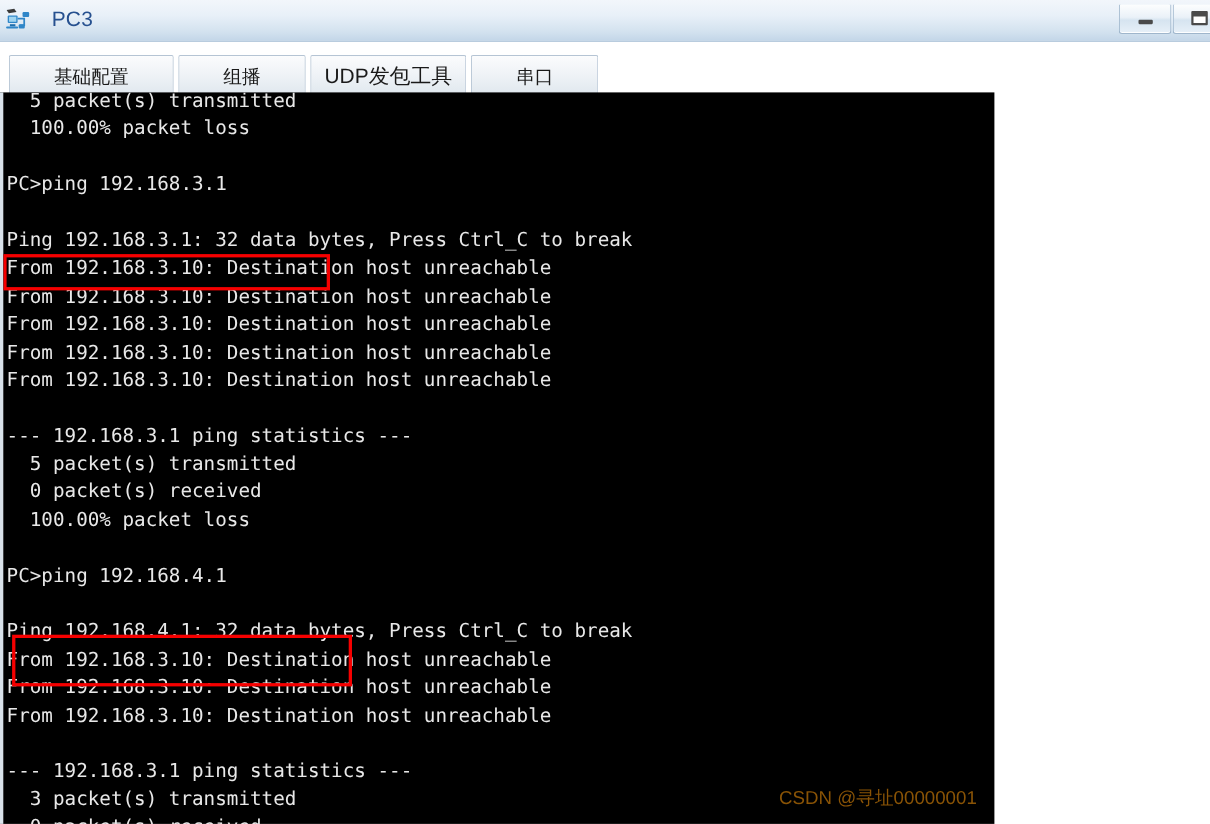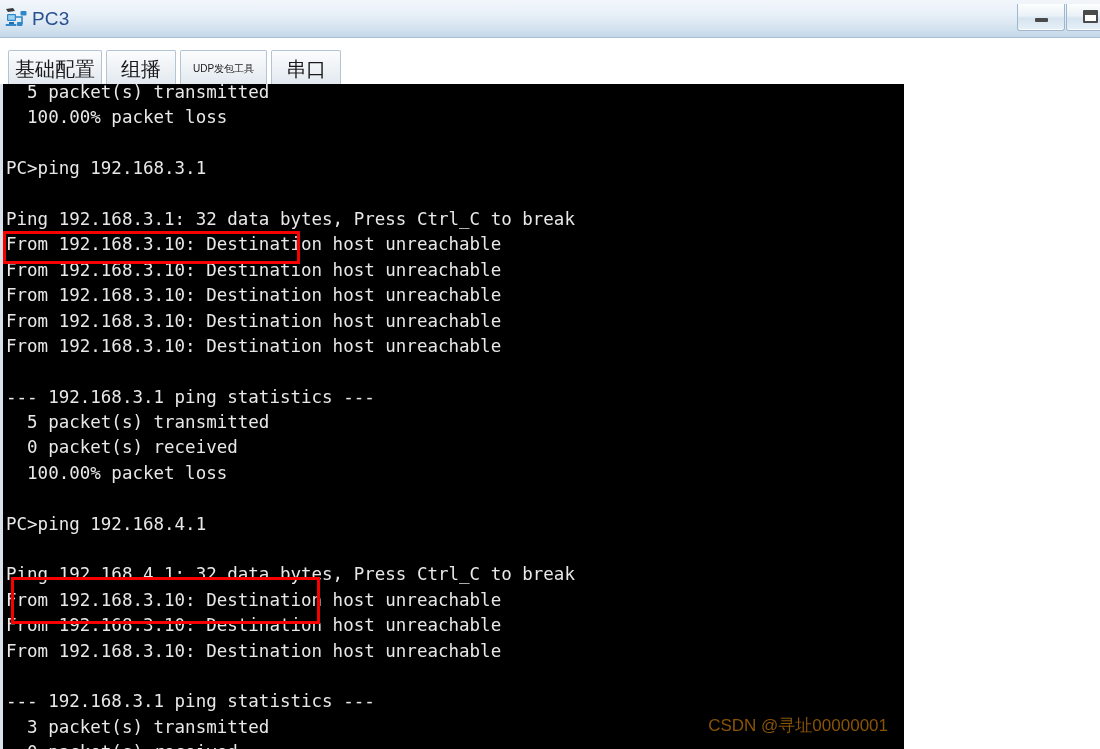--- a/index.html
+++ b/index.html
@@ -30,21 +30,21 @@
     align-items: center;
   }
   .title-icon {
     margin-left: 4px;
     width: 24px; height: 24px;
     position: relative;
     flex: 0 0 auto;
   }
   .title-icon svg { display: block; }
   .title-text {
-    margin-left: 4px;
+    margin-left: 19px;
     font-size: 19px;
     color: #26508f;
     font-family: "Liberation Sans", sans-serif;
     letter-spacing: .2px;
     white-space: nowrap;
   }
   .win-buttons {
     position: absolute;
     right: -14px; top: 1px;
     display: flex;
@@ -84,39 +84,39 @@
     width: 1100px; height: 48px;
     background: #ffffff;
     padding-left: 8px;
     display: flex;
     align-items: flex-end;
     gap: 4px;
   }
   .tab {
     height: 37px;
     min-width: 70px;
-    padding: 0 6px;
+    padding: 0 40px;
     border: 1px solid #b5c4d4;
     border-bottom: none;
     border-radius: 2px 2px 0 0;
     background: linear-gradient(to bottom, #fbfcfd 0%, #eef2f6 50%, #dfe7ee 100%);
     display: flex;
     align-items: center;
     justify-content: center;
-    font-size: 20px;
+    font-size: 17px;
     color: #1a1a1a;
     white-space: nowrap;
     font-family: "Liberation Sans", sans-serif;
   }
   .tab.active {
     background: linear-gradient(to bottom, #ffffff 0%, #fdfdfe 60%, #f7f9fb 100%);
     border-color: #c6d2de;
     color: #3a3a3a;
   }
-  .tab.small { font-size: 10px; padding: 0 12px; }
+  .tab.small { font-size: 19px; padding: 0 12px; }
 
   
   .terminal {
     position: absolute;
     left: 0; top: 84px;
     width: 904px; height: 665px;
     background: #000000;
     border-left: 3px solid #d9e2ea;
     overflow: hidden;
   }

